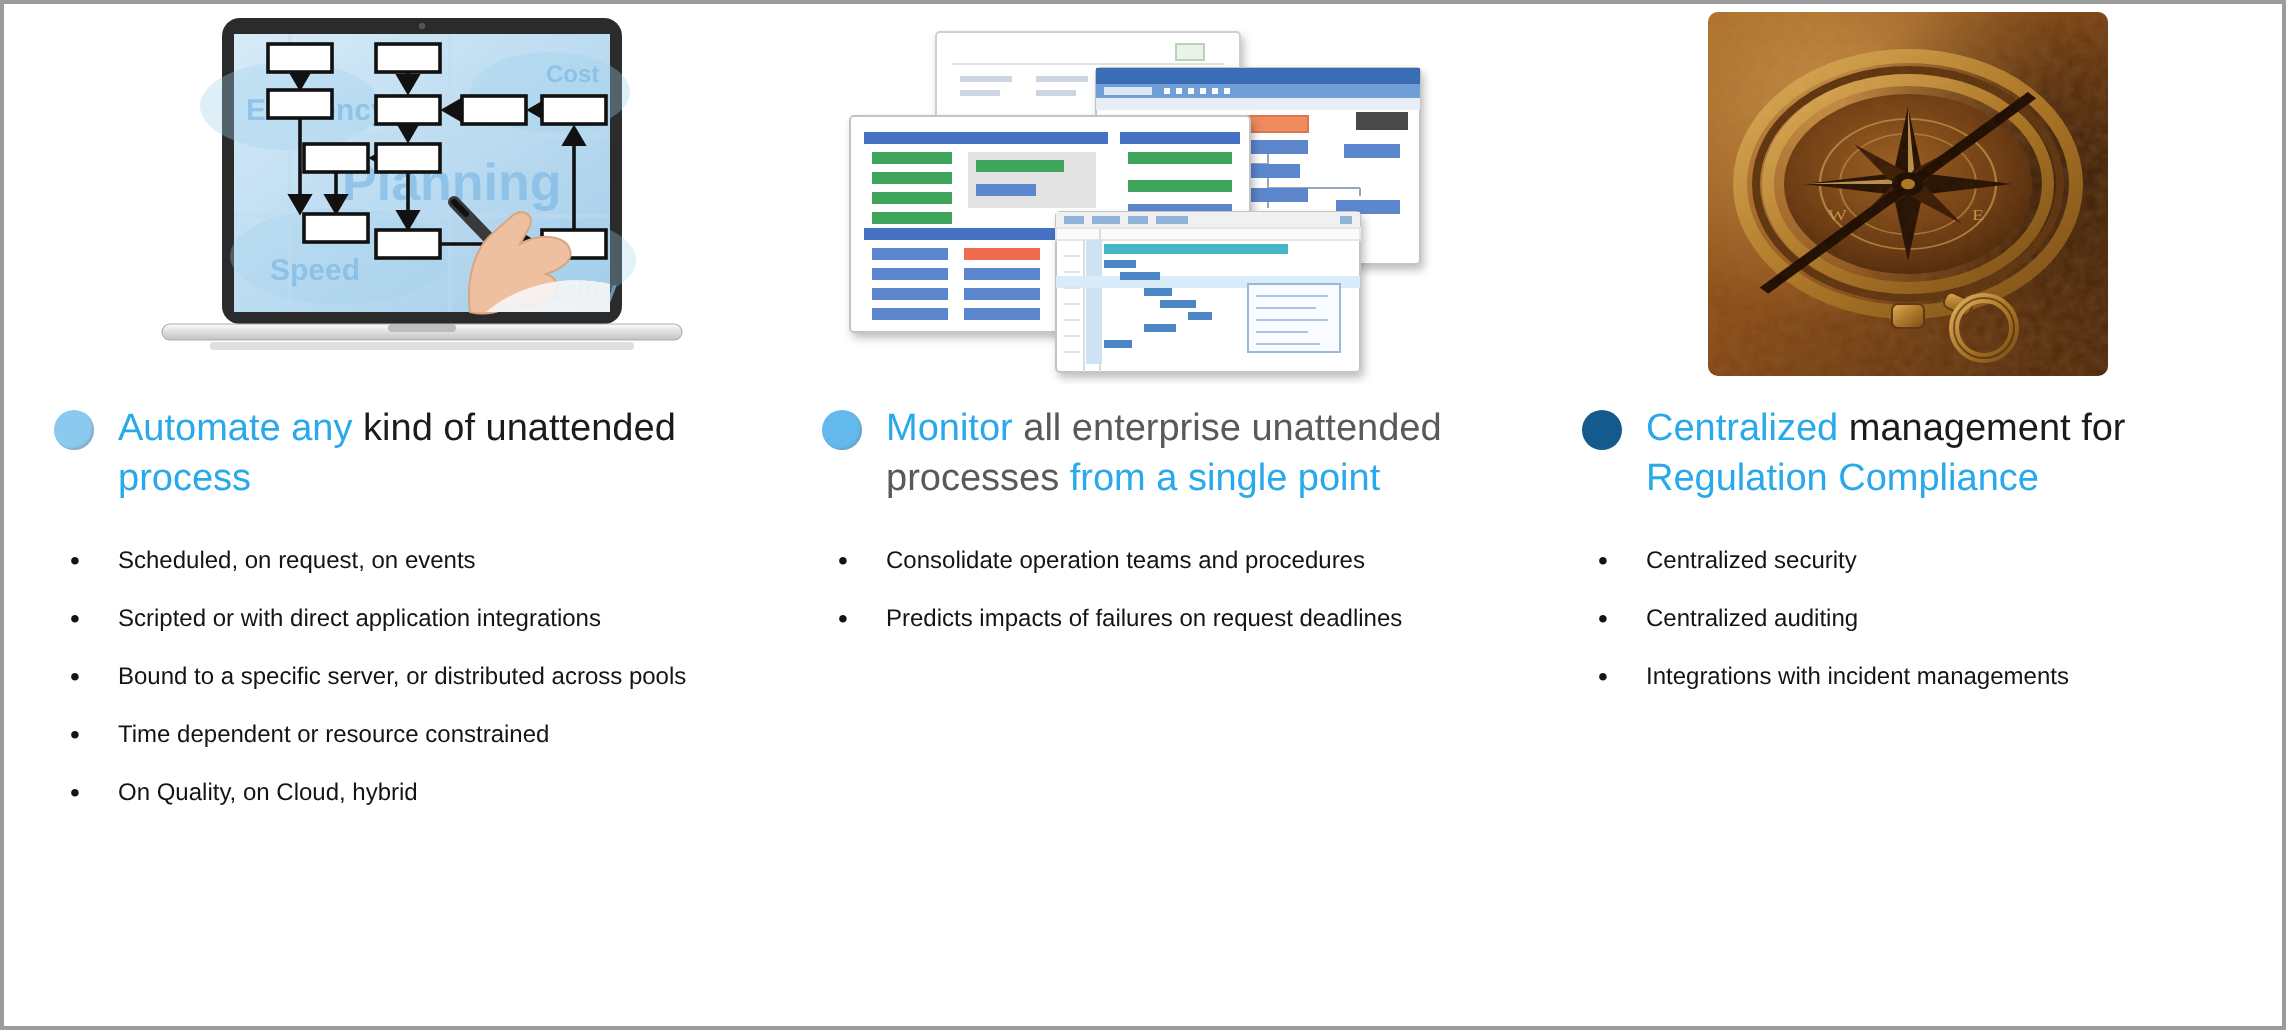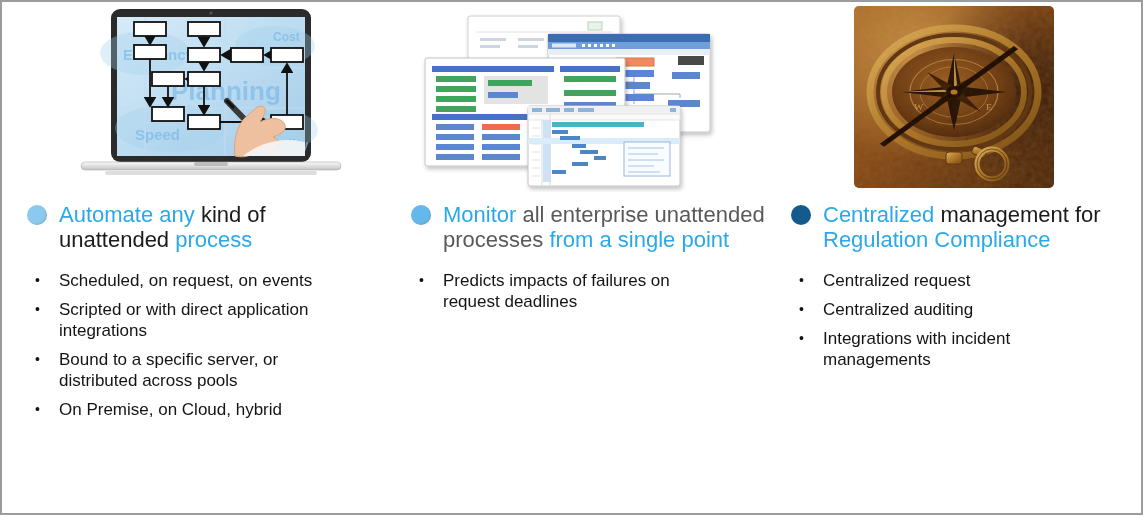--- a/index.html
+++ b/index.html
@@ -12,35 +12,35 @@
   .col1{left:22px;width:365px;}
   .col2{left:406px;width:365px;}
   .col3{left:786px;width:350px;}
   .imgwrap{position:relative;height:200px;}
   
   .heading{display:flex;align-items:flex-start;margin-left:3px;}
   .marker{width:20px;height:20px;border-radius:50%;flex:0 0 20px;margin-top:3px;margin-right:12px;}
   .m-light1{background:#8bcaee;box-shadow:inset -1px -1px 1px rgba(120,130,140,.35);}
   .m-light2{background:#63b9ec;box-shadow:inset -1px -1px 1px rgba(120,130,140,.35);}
   .m-dark{background:#155a8c;}
-  .htext{font-size:22px;line-height:25px;font-weight:400;}
+  .htext{font-size:19px;line-height:25px;font-weight:400;}
   .col1 .htext{width:312px;}
   .col2 .htext{width:322px;}
   .col3 .htext{width:282px;}
   .accent{color:#29a9ea;}
   .dk{color:#1b1b1b;}
   .gy{color:#595959;}
   
   ul.bullets{list-style:none;margin:18px 0 0 11px;padding:0;}
   .col1 ul.bullets{width:312px;}
   .col2 ul.bullets{width:295px;}
   .col3 ul.bullets{width:320px;}
   ul.bullets li{
     position:relative;padding-left:24px;margin:0 0 8px 0;
-    font-size:17px;line-height:21px;color:#141414;
+    font-size:12px;line-height:21px;color:#141414;
   }
   ul.bullets li::before{content:"\2022";position:absolute;left:0;top:0;font-size:14px;}
   
   .laptop-pos{position:absolute;left:51px;top:6px;}
   .collage-pos{position:absolute;left:12px;top:8px;}
   .compass-pos{position:absolute;left:66px;top:4px;border-radius:5px;overflow:hidden;
                box-shadow:inset 0 0 10px 7px #ffffff;}
   .compass-pos svg{display:block;}
 </style>
 </head>
@@ -130,21 +130,22 @@
       </div>
     </div>
     <div class="heading">
       <span class="marker m-light1"></span>
       <div class="htext"><span class="accent">Automate any </span><span class="dk">kind of unattended </span><span class="accent">process</span></div>
     </div>
     <ul class="bullets">
       <li>Scheduled, on request, on events</li>
       <li>Scripted or with direct application integrations</li>
       <li>Bound to a specific server, or distributed across pools</li>
-      <li>On Premise, on Cloud, hybrid</li>
+      <li>Time dependent or resource constrained</li>
+      <li>On Quality, on Cloud, hybrid</li>
     </ul>
   </div>
 
   <div class="col col2">
     <div class="imgwrap">
       <div class="collage-pos">
         <svg width="300" height="182" viewBox="0 0 300 182">
           <defs>
             <filter id="soft" x="-10%" y="-10%" width="125%" height="130%">
               <feDropShadow dx="1.5" dy="2.5" stdDeviation="2.2" flood-color="#000000" flood-opacity="0.25"></feDropShadow>
@@ -288,20 +289,21 @@
               </g>
           </g>
         </svg>
       </div>
     </div>
     <div class="heading">
       <span class="marker m-light2"></span>
       <div class="htext"><span class="accent">Monitor </span><span class="gy">all enterprise unattended processes </span><span class="accent">from a single point</span></div>
     </div>
     <ul class="bullets">
+      <li>Consolidate operation teams and procedures</li>
       <li>Predicts impacts of failures on request deadlines</li>
     </ul>
   </div>
 
   <div class="col col3">
     <div class="imgwrap">
       <div class="compass-pos">
         <svg width="200" height="182" viewBox="0 0 200 182">
           <defs>
             <linearGradient id="rust" x1="0" y1="0" x2="1" y2="1">
@@ -373,19 +375,19 @@
           </g>
           <rect width="200" height="182" filter="url(#grunge)" opacity="0.22"></rect>
         </svg>
       </div>
     </div>
     <div class="heading">
       <span class="marker m-dark"></span>
       <div class="htext"><span class="accent">Centralized </span><span class="dk">management for </span><span class="accent">Regulation Compliance</span></div>
     </div>
     <ul class="bullets">
-      <li>Centralized request</li>
+      <li>Centralized security</li>
       <li>Centralized auditing</li>
       <li>Integrations with incident managements</li>
     </ul>
   </div>
 
 </div>
 
 </body></html>

